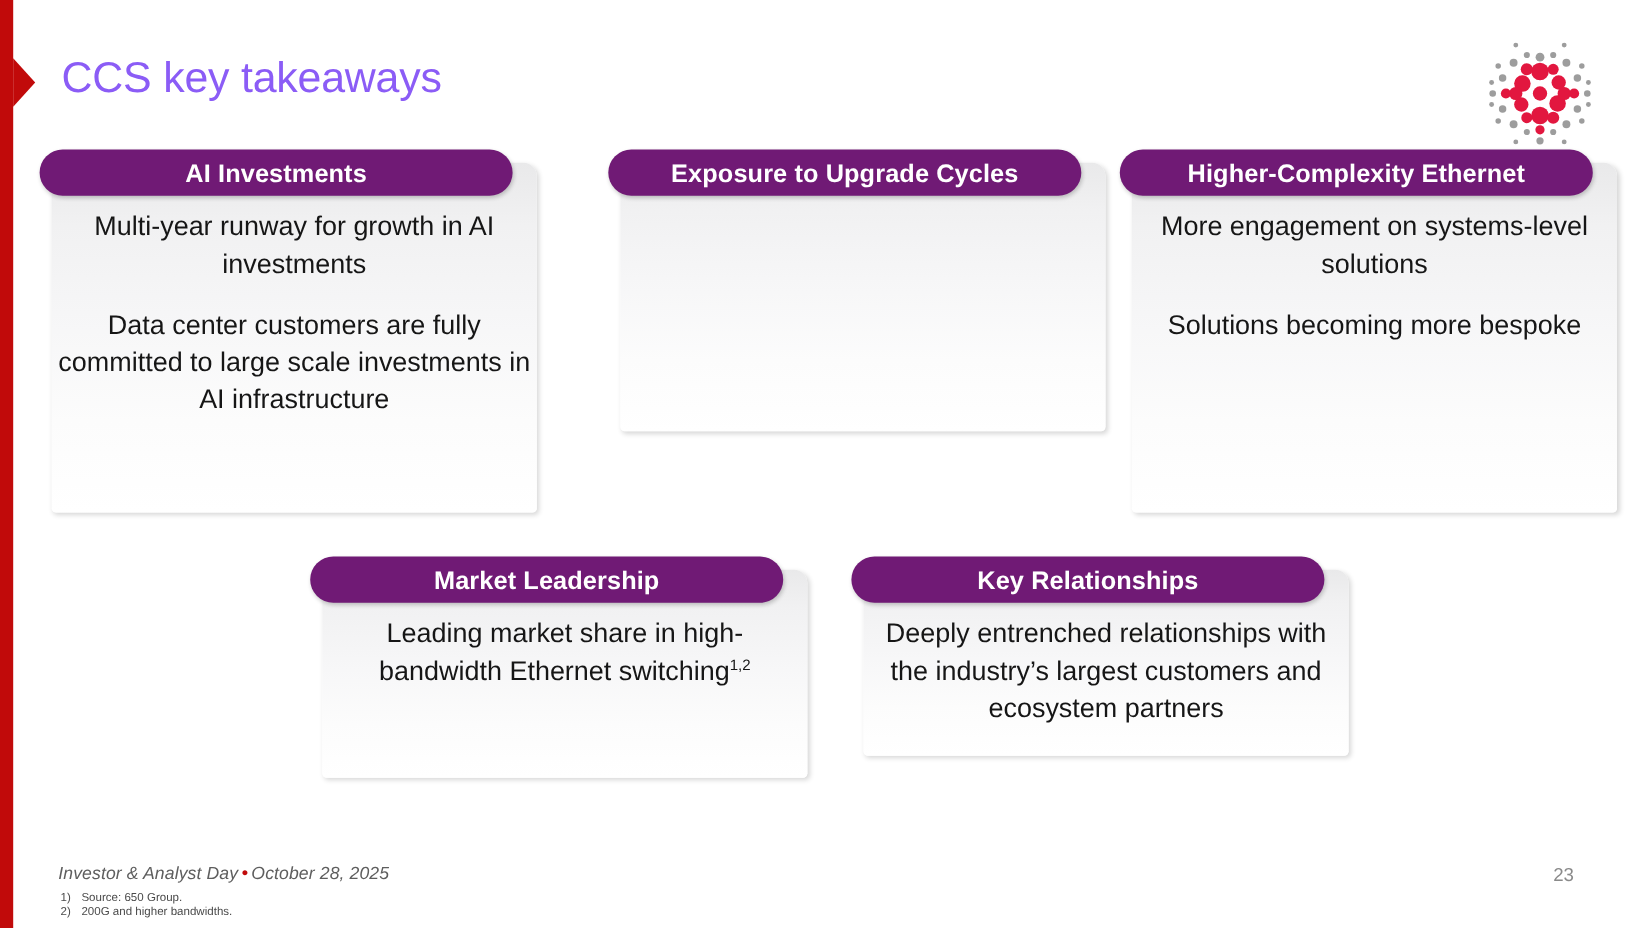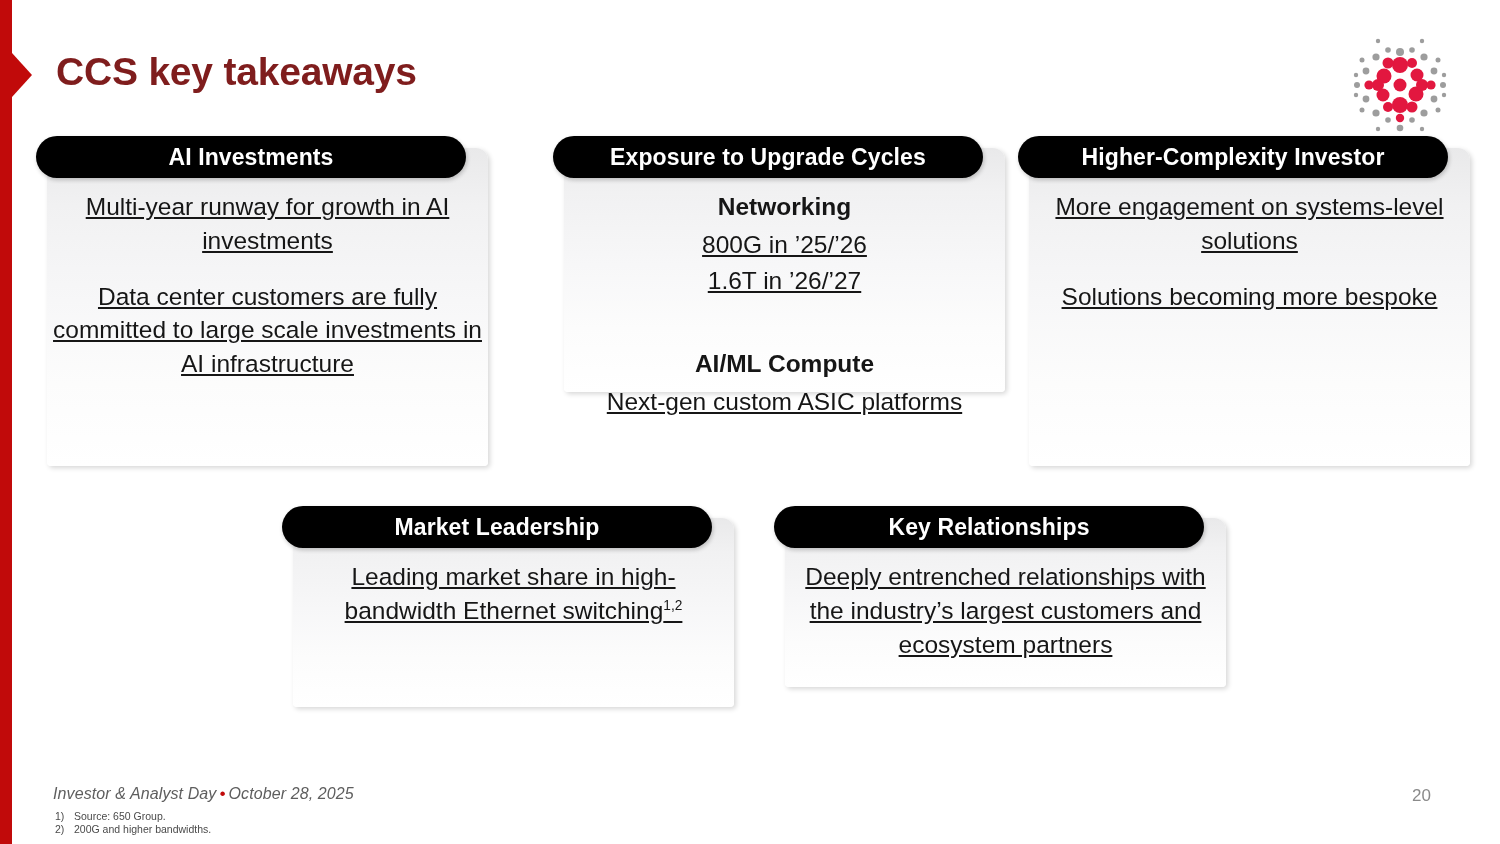--- a/index.html
+++ b/index.html
@@ -35,23 +35,23 @@
     border-bottom: 22px solid transparent;
     border-left: 20px solid #c10a0a;
   }
 
   
   #page-title {
     position: absolute;
     left: 56px;
     top: 50px;
     font-size: 39px;
-    font-weight: 700;
+    font-weight: 400;
     letter-spacing: -0.2px;
-    color: #7f1d1d;
+    color: #8b5cf6;
     white-space: nowrap;
   }
 
   
   #brand-logo {
     position: absolute;
     left: 1348px;
     top: 33px;
     width: 104px;
     height: 104px;
@@ -72,21 +72,21 @@
     background: linear-gradient(to bottom, #e9e9ea 0%, #f1f1f2 18%, #f7f7f8 48%, #fcfcfc 74%, #ffffff 100%);
     box-shadow: 2px 2px 5px rgba(0,0,0,0.16);
   }
   .card-header {
     position: absolute;
     left: 0;
     top: 0;
     right: 22px;
     height: 42px;
     border-radius: 21px;
-    background: #000000;
+    background: #701a75;
     color: #ffffff;
     font-size: 23px;
     font-weight: bold;
     letter-spacing: 0.1px;
     display: flex;
     align-items: center;
     justify-content: center;
     box-shadow: 1px 2px 4px rgba(0,0,0,0.22);
   }
   .card-content {
@@ -96,21 +96,20 @@
     top: 54px;
     text-align: center;
     font-size: 24.5px;
     line-height: 1.38;
     color: #161616;
     padding: 0 6px;
     box-sizing: border-box;
   }
   .para {
     margin: 0 0 22px 0;
-    text-decoration: underline;
   }
   .para:last-child { margin-bottom: 0; }
   .subhead {
     font-weight: bold;
     margin: 0 0 4px 0;
   }
   .spacer-gap { height: 28px; }
   sup {
     font-size: 0.56em;
     vertical-align: super;
@@ -224,33 +223,25 @@
   <div class="card-header">AI Investments</div>
   <div class="card-content">
     <p class="para">Multi-year runway for growth in AI investments</p>
     <p class="para">Data center customers are fully committed to large scale investments in AI infrastructure</p>
   </div>
 </div>
 
 <div class="card" id="card-upgrade-cycles">
   <div class="card-body"></div>
   <div class="card-header">Exposure to Upgrade Cycles</div>
-  <div class="card-content">
-    <p class="subhead">Networking</p>
-    <p class="para" style="margin-bottom:2px">800G in ’25/’26</p>
-    <p class="para">1.6T in ’26/’27</p>
-    <div class="spacer-gap"></div>
-    <p class="subhead">AI/ML Compute</p>
-    <p class="para">Next-gen custom ASIC platforms</p>
-  </div>
 </div>
 
 <div class="card" id="card-higher-complexity">
   <div class="card-body"></div>
-  <div class="card-header">Higher-Complexity Investor</div>
+  <div class="card-header">Higher-Complexity Ethernet</div>
   <div class="card-content">
     <p class="para">More engagement on systems-level solutions</p>
     <p class="para">Solutions becoming more bespoke</p>
   </div>
 </div>
 
 <div class="card" id="card-market-leadership">
   <div class="card-body"></div>
   <div class="card-header">Market Leadership</div>
   <div class="card-content">
@@ -262,21 +253,21 @@
   <div class="card-body"></div>
   <div class="card-header">Key Relationships</div>
   <div class="card-content">
     <p class="para">Deeply entrenched relationships with the industry’s largest customers and ecosystem partners</p>
   </div>
 </div>
 
 <div id="footer-text">
   <span>Investor &amp; Analyst Day</span><span id="footer-bullet">•</span><span>October 28, 2025</span>
 </div>
-<div id="page-number">20</div>
+<div id="page-number">23</div>
 <div id="footnotes">
   <div class="footnote-row">
     <span class="footnote-marker">1)</span>
     <span>Source: 650 Group.</span>
   </div>
   <div class="footnote-row">
     <span class="footnote-marker">2)</span>
     <span>200G and higher bandwidths.</span>
   </div>
 </div>

